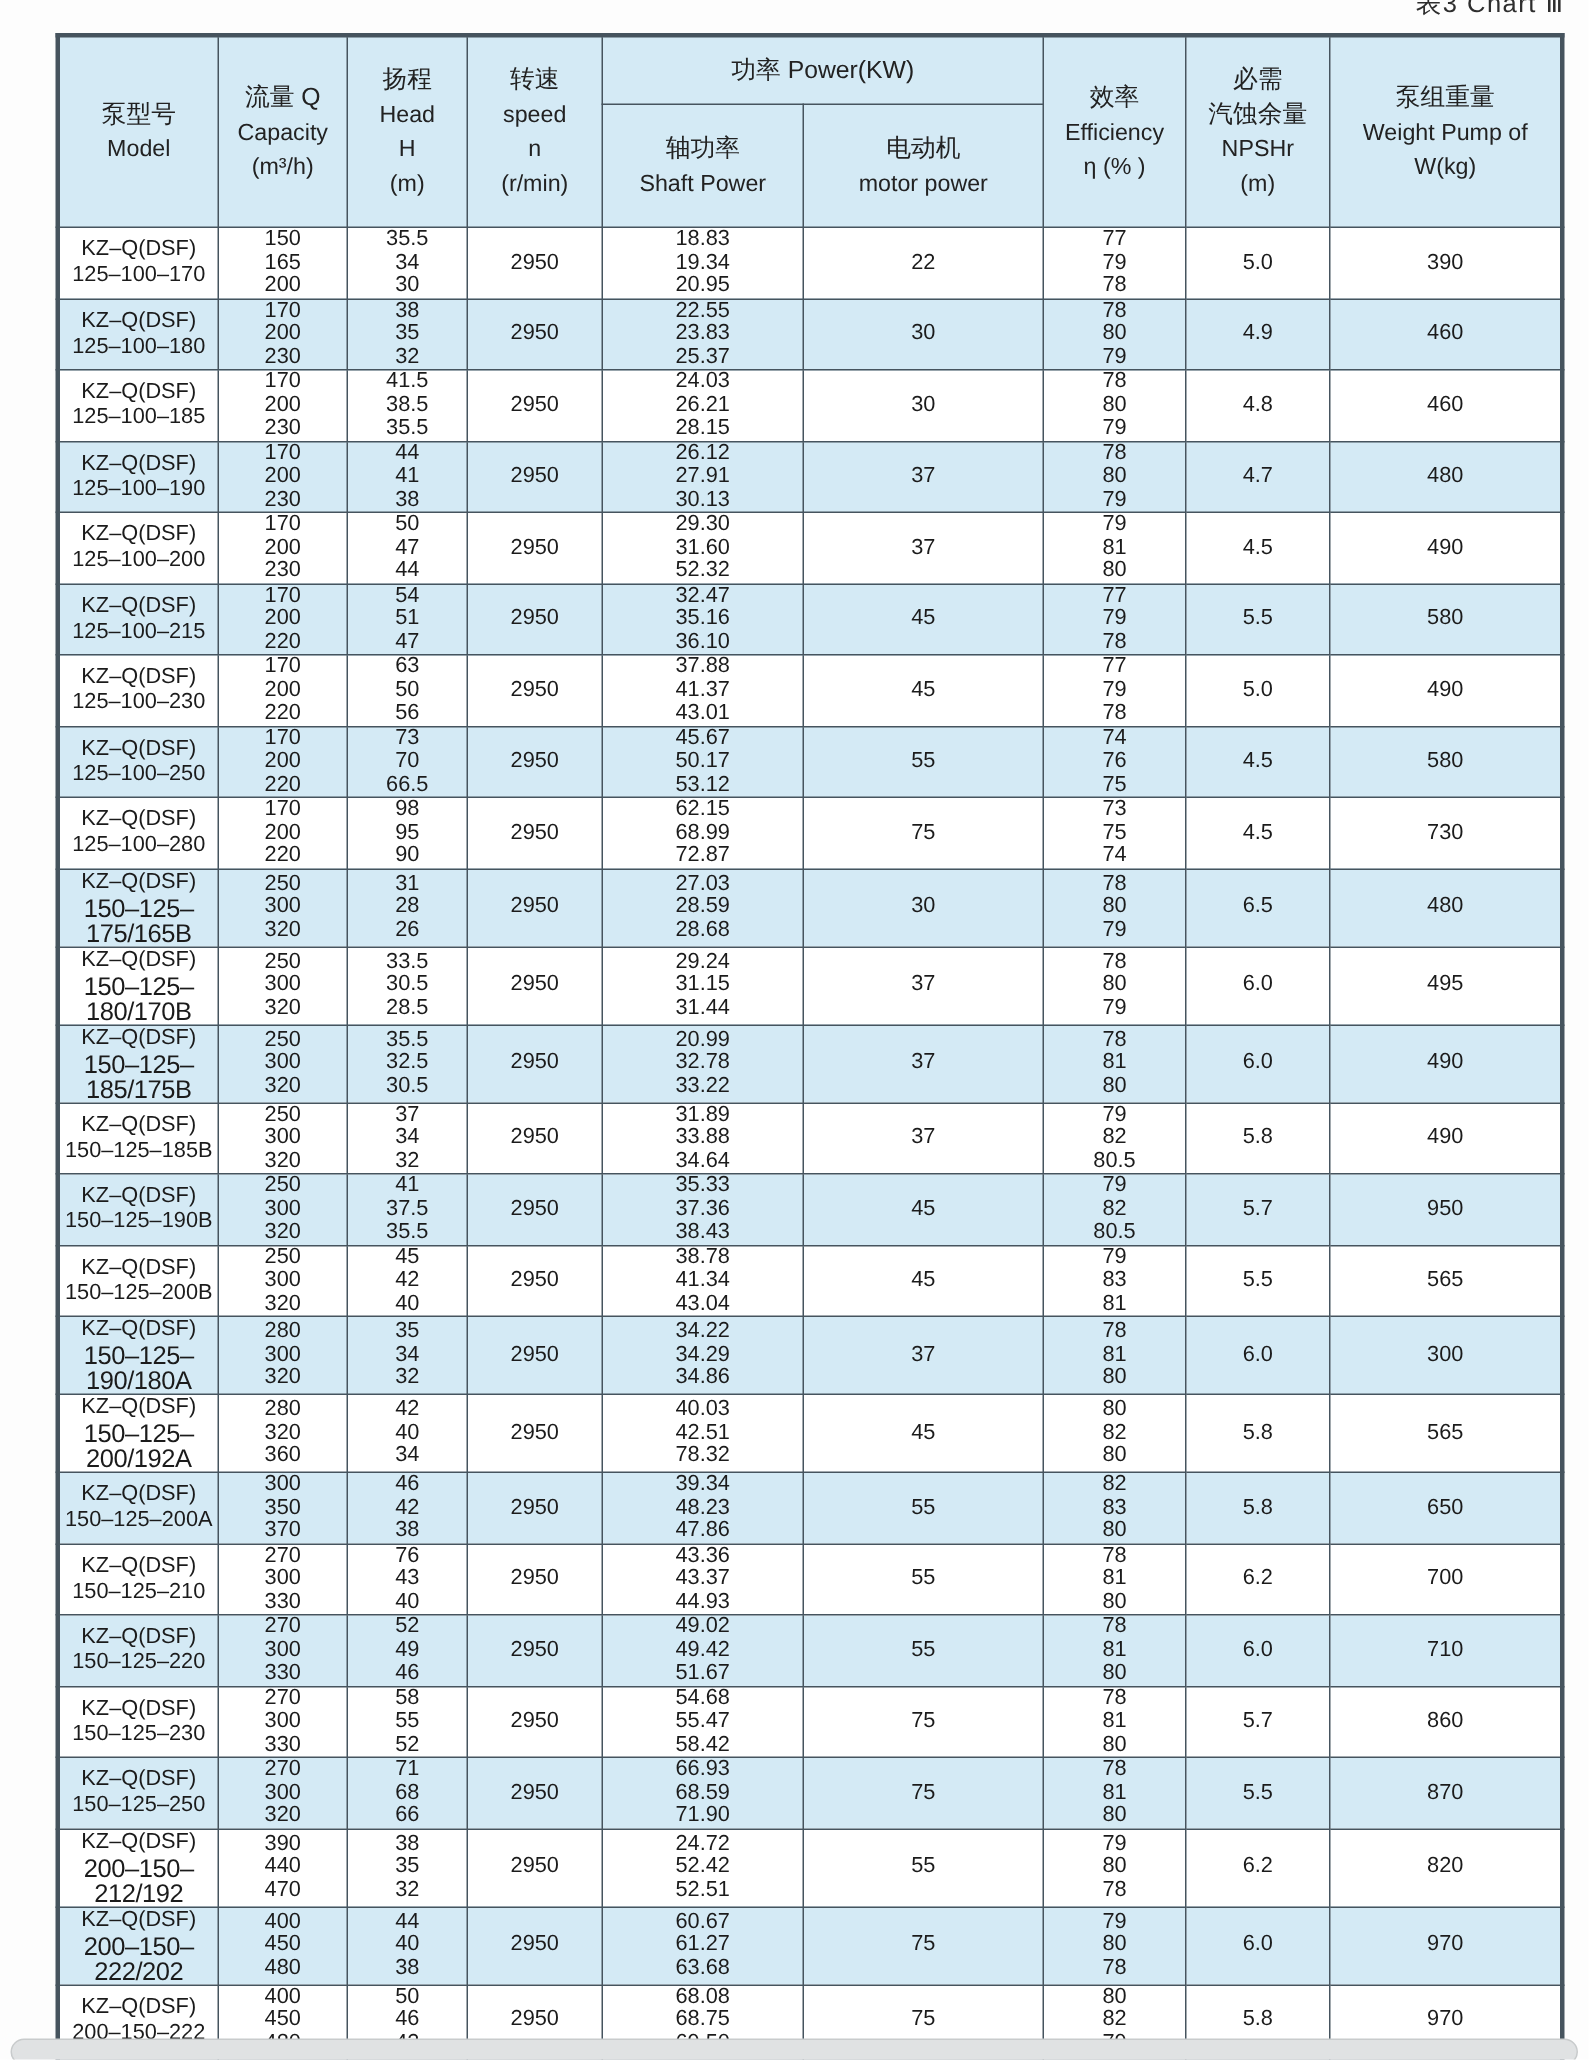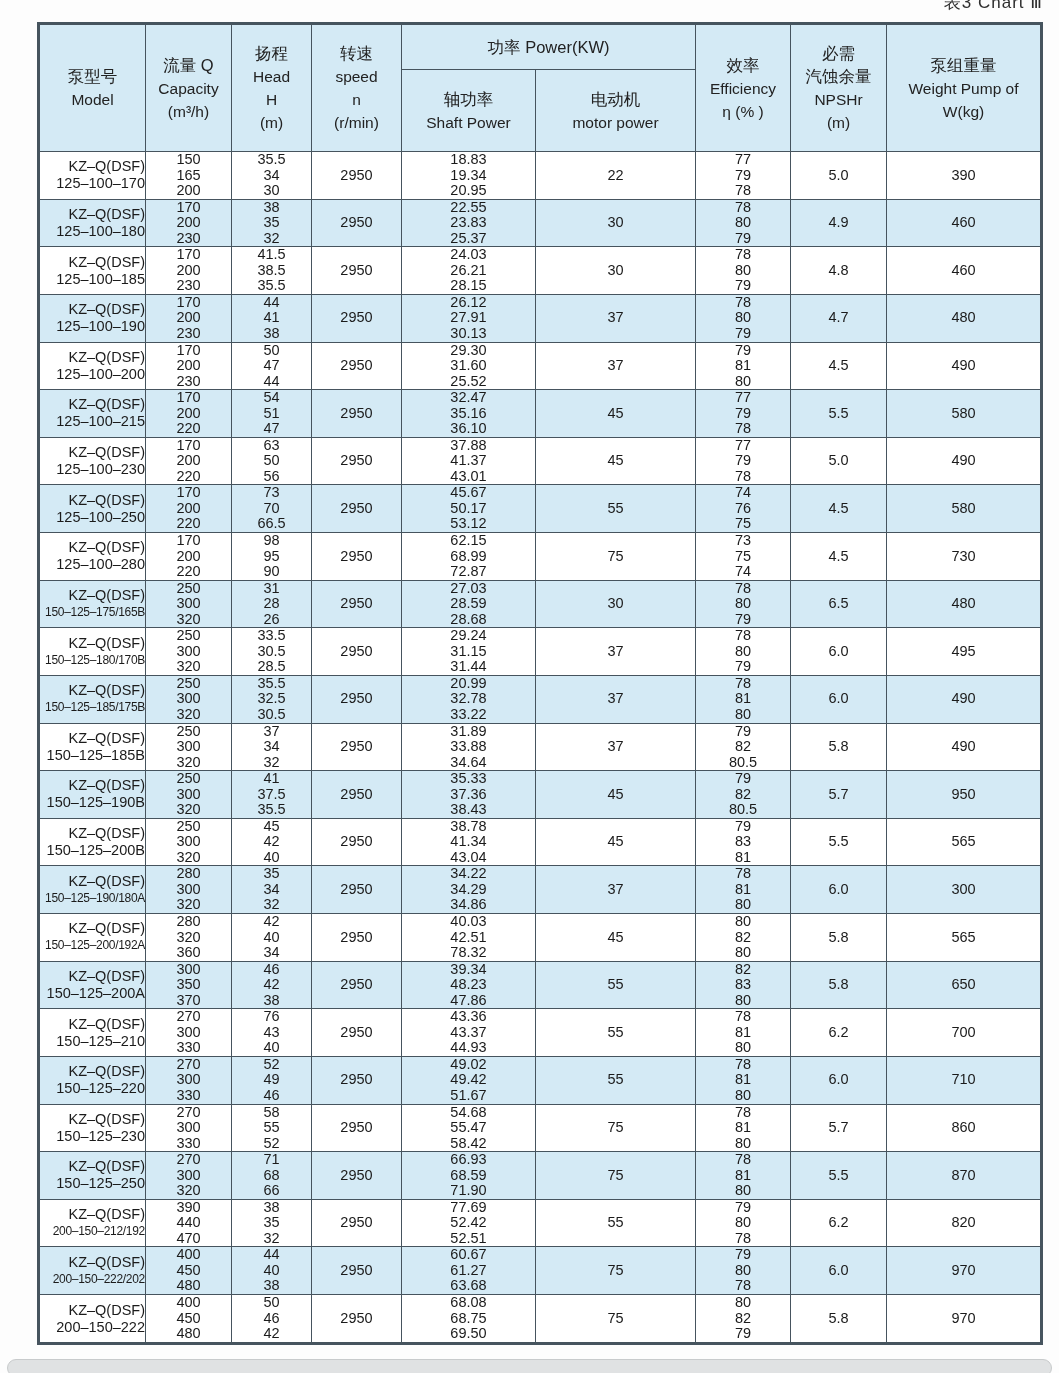--- a/index.html
+++ b/index.html
@@ -36,23 +36,23 @@
     font-weight: normal;
   }
   thead th { background: #d4eaf5; }
   thead tr.h-top { height: 46px; }
   thead tr.h-bottom { height: 82px; }
   thead th div { line-height: 23px; font-size: 15.5px; color: #222; }
   thead th .zh { font-size: 16.5px; }
   tbody td { font-size: 14.5px; color: #1b1b1b; }
   tbody td div { line-height: 15.5px; }
   tbody tr.alt td { background: #d4eaf5; }
-  tbody td.model { font-size: 14.5px; text-align: right; }
+  tbody td.model { font-size: 14.5px; }
   tbody td.model div { line-height: 17px; }
-  tbody td.model .small { font-size: 12px; letter-spacing: -0.3px; }
+  tbody td.model .small { font-size: 17px; letter-spacing: -0.3px; }
   .bottom-bar {
     position: absolute;
     left: 7px; right: 7px; bottom: -4px;
     height: 16px;
     background: #e0e2e3;
     border: 1px solid #c8cbcc;
     border-radius: 9px;
   }
 </style>
 </head>
@@ -293,21 +293,21 @@
           <div>50</div>
           <div>47</div>
           <div>44</div>
         </td>
         <td>
           <div>2950</div>
         </td>
         <td>
           <div>29.30</div>
           <div>31.60</div>
-          <div>25.52</div>
+          <div>52.32</div>
         </td>
         <td>
           <div>37</div>
         </td>
         <td>
           <div>79</div>
           <div>81</div>
           <div>80</div>
         </td>
         <td>
@@ -975,21 +975,21 @@
         </td>
         <td>
           <div>38</div>
           <div>35</div>
           <div>32</div>
         </td>
         <td>
           <div>2950</div>
         </td>
         <td>
-          <div>77.69</div>
+          <div>24.72</div>
           <div>52.42</div>
           <div>52.51</div>
         </td>
         <td>
           <div>55</div>
         </td>
         <td>
           <div>79</div>
           <div>80</div>
           <div>78</div>

